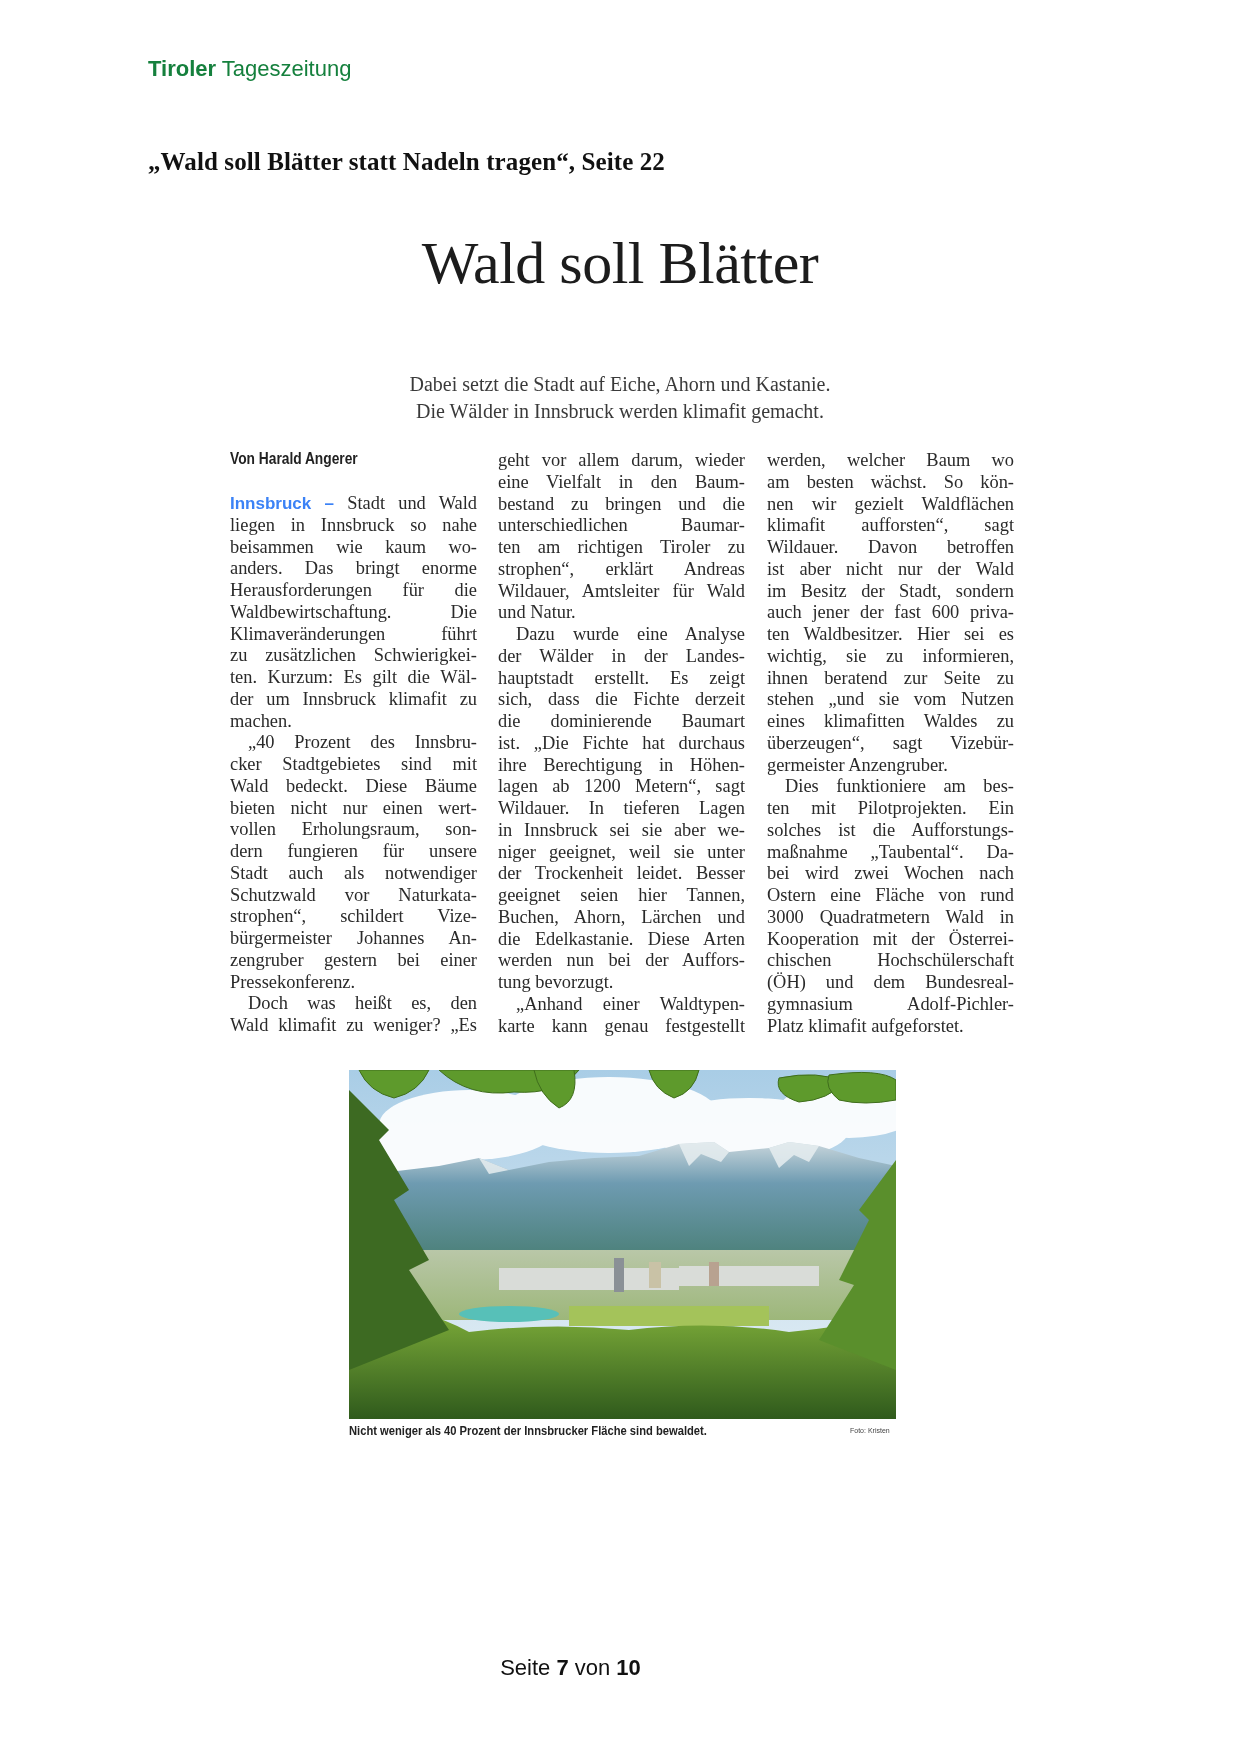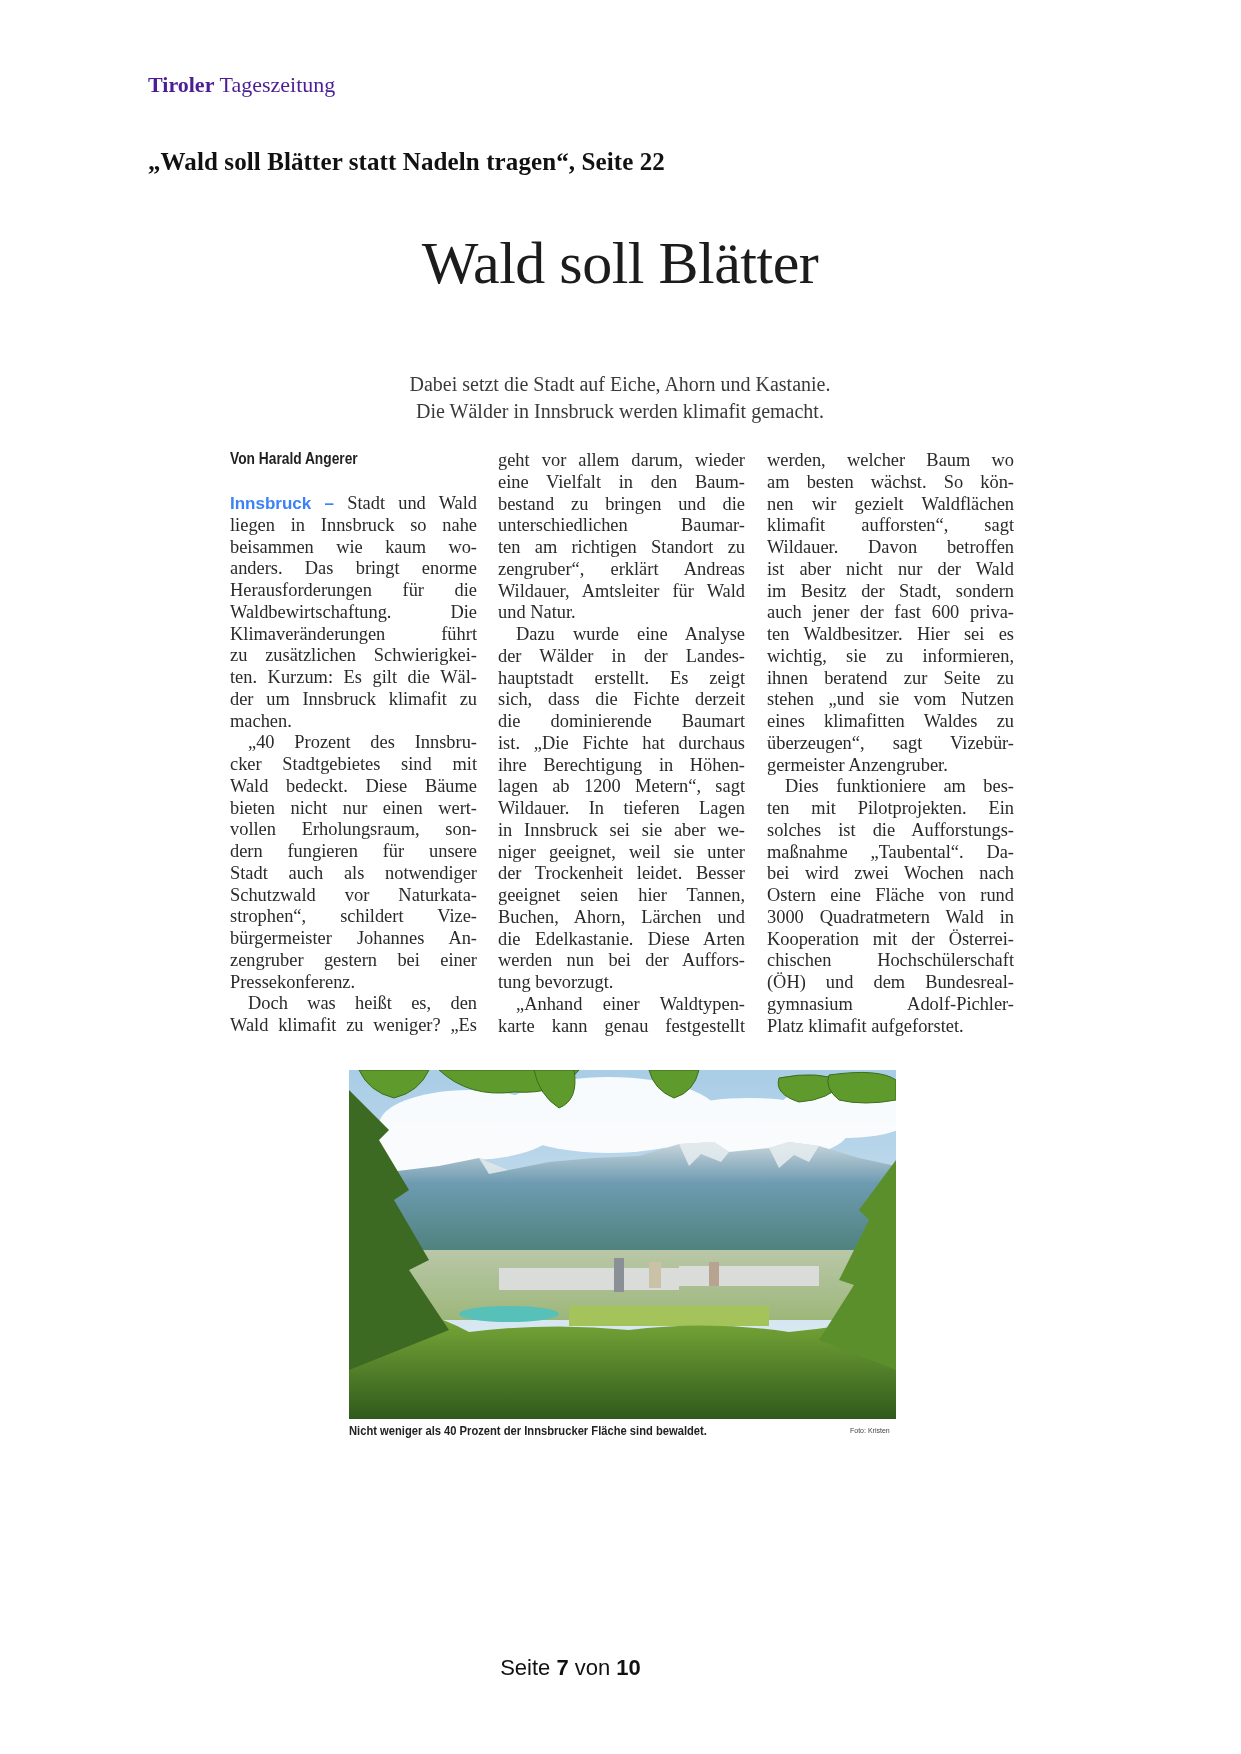--- a/index.html
+++ b/index.html
@@ -10,24 +10,24 @@
     body {
       width: 1241px;
       height: 1754px;
       position: relative;
       overflow: hidden;
       color: #111111;
     }
     .doc-header {
       position: absolute;
       left: 148px;
-      top: 72px;
-      font-family: Liberation Serif, serif;
+      top: 56px;
+      font-family: Liberation Sans, sans-serif;
       font-size: 22px;
-      color: #4c1d95;
+      color: #15803d;
     }
     .doc-header .brand-bold { font-weight: bold; }
     .doc-title {
       position: absolute;
       left: 148px;
       top: 148px;
       font-family: Liberation Serif, serif;
       font-size: 25px;
       font-weight: bold;
       color: #111;
@@ -196,22 +196,22 @@
       <span class="line">zengruber gestern bei einer</span>
       <span class="line last">Pressekonferenz.</span>
       <span class="line indent">Doch was heißt es, den</span>
       <span class="line">Wald klimafit zu weniger? „Es</span>
     </div>
   <div class="col col2">
       <span class="line">geht vor allem darum, wieder</span>
       <span class="line">eine Vielfalt in den Baum-</span>
       <span class="line">bestand zu bringen und die</span>
       <span class="line">unterschiedlichen Baumar-</span>
-      <span class="line">ten am richtigen Standort zu</span>
-      <span class="line">zengruber“, erklärt Andreas</span>
+      <span class="line">ten am richtigen Tiroler zu</span>
+      <span class="line">strophen“, erklärt Andreas</span>
       <span class="line">Wildauer, Amtsleiter für Wald</span>
       <span class="line last">und Natur.</span>
       <span class="line indent">Dazu wurde eine Analyse</span>
       <span class="line">der Wälder in der Landes-</span>
       <span class="line">hauptstadt erstellt. Es zeigt</span>
       <span class="line">sich, dass die Fichte derzeit</span>
       <span class="line">die dominierende Baumart</span>
       <span class="line">ist. „Die Fichte hat durchaus</span>
       <span class="line">ihre Berechtigung in Höhen-</span>
       <span class="line">lagen ab 1200 Metern“, sagt</span>

